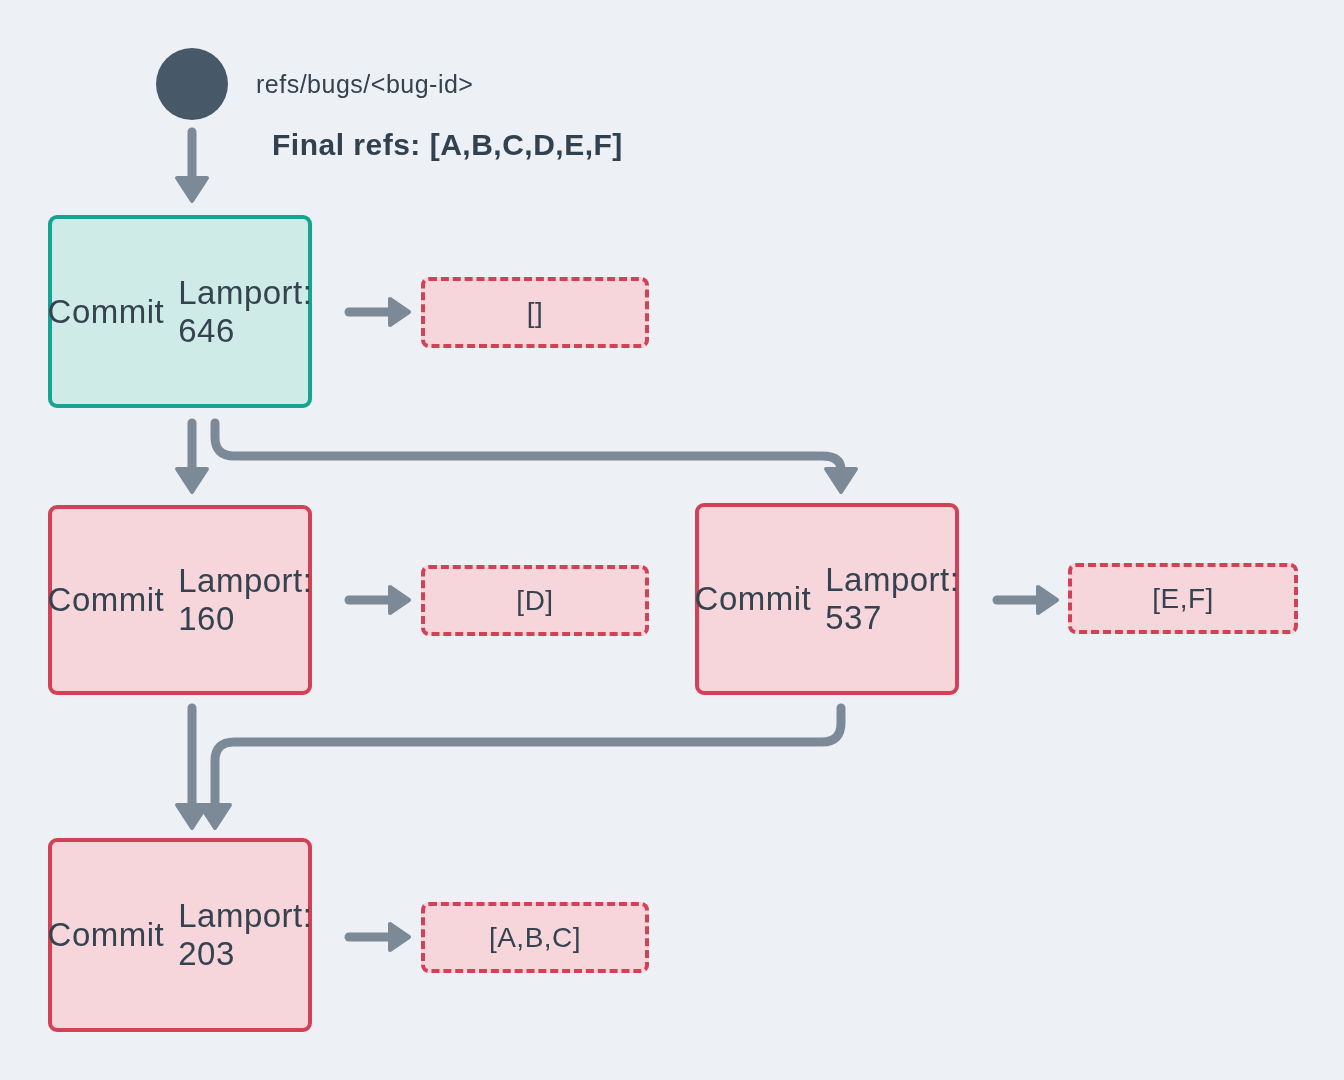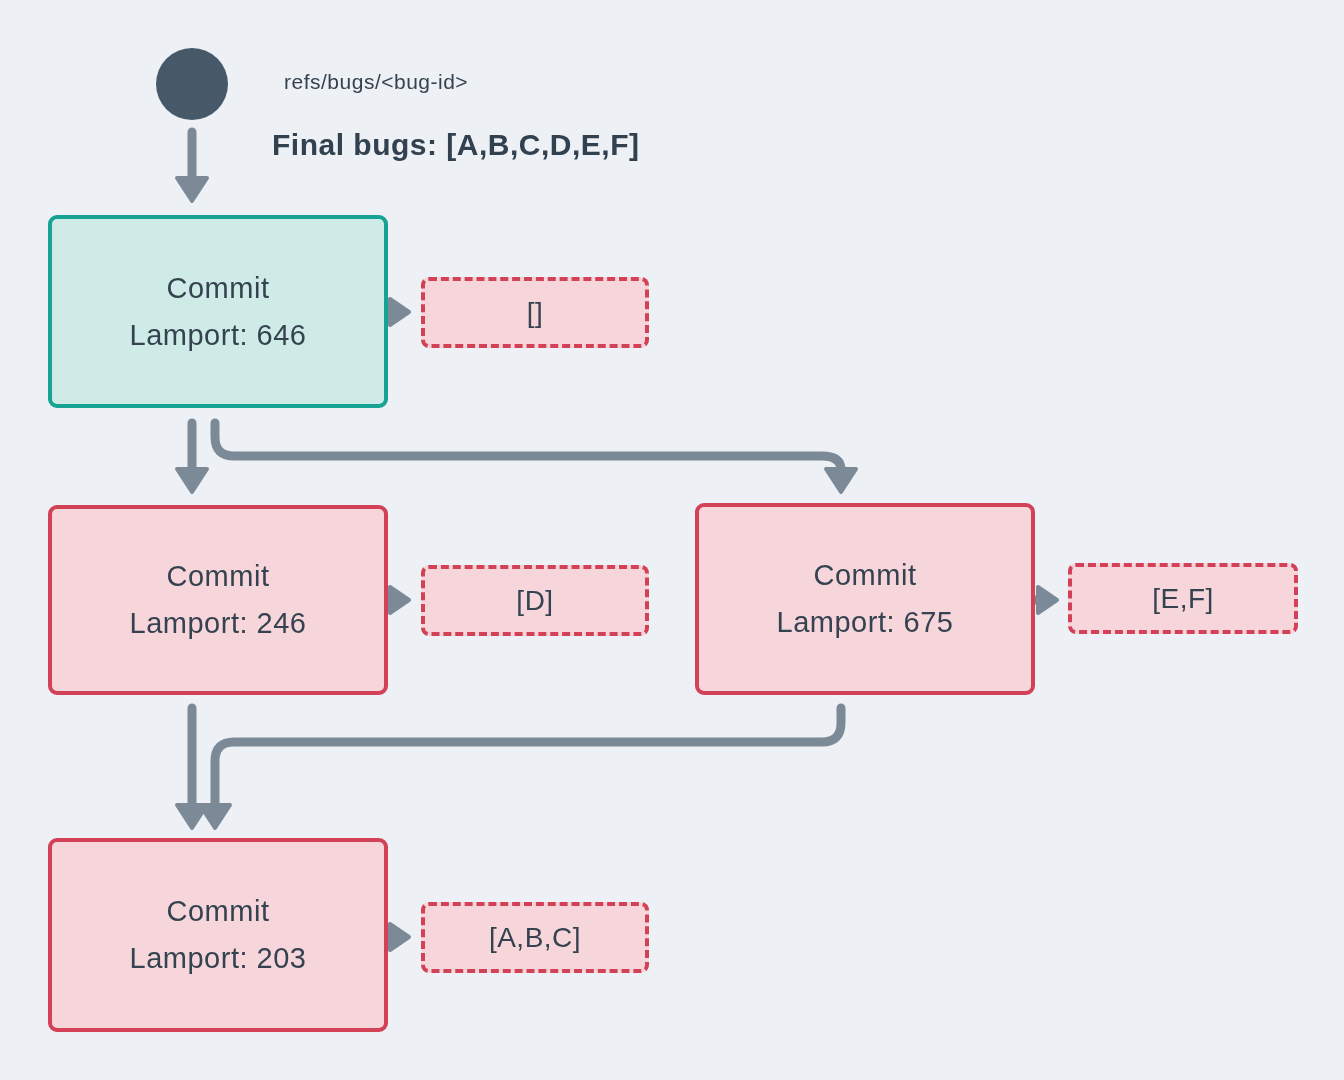--- a/index.html
+++ b/index.html
@@ -23,35 +23,35 @@
     overflow:hidden;
   }
   .edges{position:absolute;left:0;top:0;width:1344px;height:1080px;}
   .edges path{fill:none;stroke:var(--arrow);stroke-width:9;stroke-linecap:round;}
   .edges polygon{fill:var(--arrow);stroke:var(--arrow);stroke-width:4;stroke-linejoin:round;}
   .ref-dot{
     position:absolute;left:156px;top:48px;width:72px;height:72px;
     border-radius:50%;background:var(--slate);
   }
   .ref-label{
-    position:absolute;left:284px;top:70px;
-    font-size:21px;letter-spacing:.5px;color:var(--text);
+    position:absolute;left:256px;top:70px;
+    font-size:25px;letter-spacing:.5px;color:var(--text);
   }
   .final-order{
     position:absolute;left:272px;top:128px;
     font-size:30px;font-weight:bold;letter-spacing:.5px;color:#31414f;
   }
   .commit-node{
-    position:absolute;width:340px;
+    position:absolute;width:264px;
     border:4px solid var(--red-border);
     background:var(--pink-fill);
     border-radius:9px;
-    display:flex;flex-direction:column;align-items:center;justify-content:center;
+    display:flex;flex-direction:row;align-items:center;justify-content:center;
     gap:14px;
-    font-size:29px;letter-spacing:.5px;
+    font-size:33px;letter-spacing:.5px;
   }
   .commit-node.teal{border-color:var(--teal-border);background:var(--teal-fill);}
   .node-root{left:48px;top:215px;height:193px;}
   .node-left{left:48px;top:505px;height:190px;}
   .node-right{left:695px;top:503px;height:192px;}
   .node-merge{left:48px;top:838px;height:194px;}
   .payload{
     position:absolute;width:228px;height:71px;
     border:4px dashed var(--red-border);
     background:var(--pink-fill);
@@ -112,35 +112,35 @@
     </g>
 
     <g>
       <path d="M349,937 L390,937"></path>
       <polygon points="390,924 390,950 409,937"></polygon>
     </g>
   </svg>
 
   <div class="ref-dot"></div>
   <div class="ref-label">refs/bugs/&lt;bug-id&gt;</div>
-  <div class="final-order">Final bugs: [A,B,C,D,E,F]</div>
+  <div class="final-order">Final refs: [A,B,C,D,E,F]</div>
 
   <div class="commit-node teal node-root">
     <div>Commit</div>
     <div>Lamport: 646</div>
   </div>
 
   <div class="commit-node node-left">
     <div>Commit</div>
-    <div>Lamport: 246</div>
+    <div>Lamport: 160</div>
   </div>
 
   <div class="commit-node node-right">
     <div>Commit</div>
-    <div>Lamport: 675</div>
+    <div>Lamport: 537</div>
   </div>
 
   <div class="commit-node node-merge">
     <div>Commit</div>
     <div>Lamport: 203</div>
   </div>
 
   <div class="payload payload-root">[]</div>
   <div class="payload payload-left">[D]</div>
   <div class="payload payload-right">[E,F]</div>

